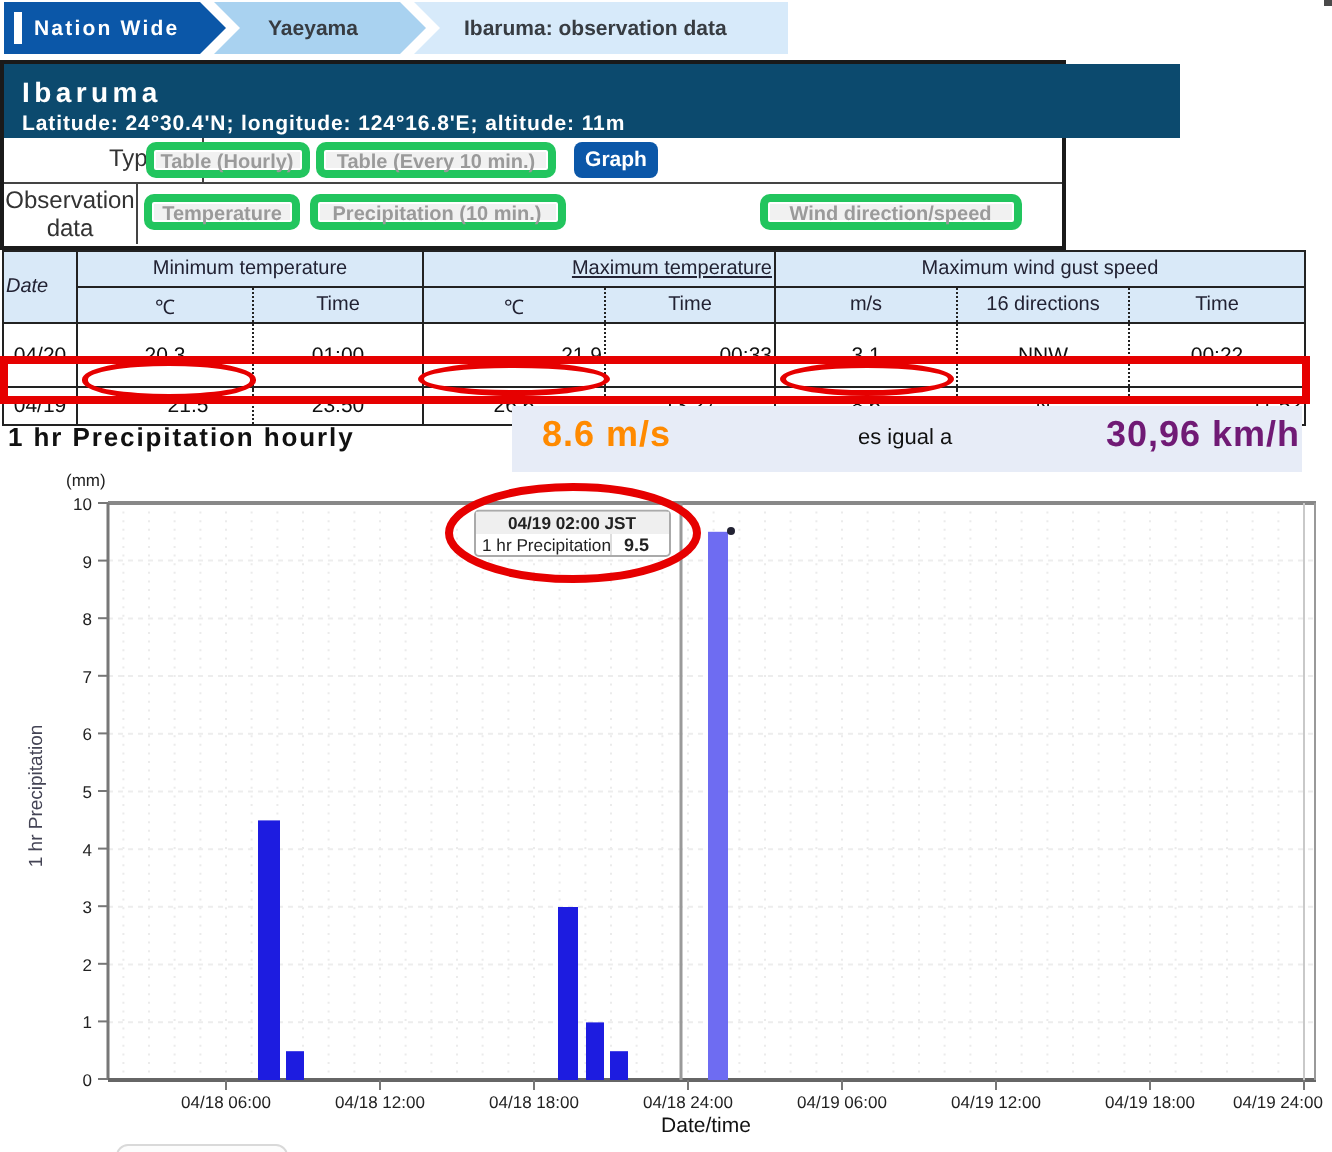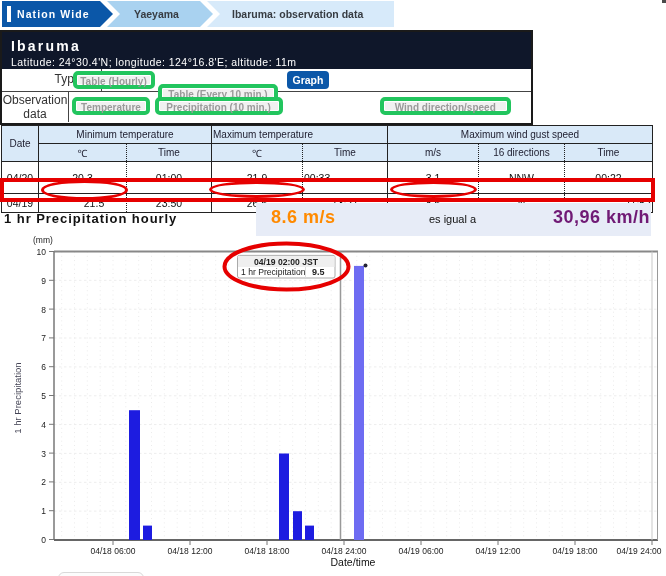--- a/index.html
+++ b/index.html
@@ -20,28 +20,28 @@
     <polygon points="0,1 107,1 120,14 107,27 0,27" fill="#ffffff"></polygon>
     <polygon points="2,1 100,1 113,14 100,27 2,27" fill="#0b57a8"></polygon>
     <rect x="7" y="6" width="4" height="16" fill="#ffffff"></rect>
     <text x="17" y="17.5" font-size="10.5" font-weight="bold" letter-spacing="1.1" fill="#ffffff">Nation Wide</text>
     <text x="134" y="17.5" font-size="10.5" font-weight="bold" fill="#373c42">Yaeyama</text>
     <text x="232" y="17.5" font-size="10.5" font-weight="bold" fill="#373c42">Ibaruma: observation data</text>
   </svg>
   <div class="abs" style="left:662px;top:0;width:4px;height:3px;background:#4a4a4a;"></div>
 
   <div class="abs" style="left:0;top:30px;width:533px;height:95px;box-sizing:border-box;border:2px solid #1a1a1a;">
-    <div class="abs" style="left:0;top:0;width:529px;height:37px;background:#0f172a;">
+    <div class="abs" style="left:0;top:0;width:588px;height:37px;background:#0c4a6e;">
       <div class="abs" style="left:9px;top:6px;color:#fff;font-size:14px;font-weight:bold;letter-spacing:2.2px;">Ibaruma</div>
-      <div class="abs" style="left:9px;top:24px;color:#fff;font-size:10.5px;font-weight:normal;letter-spacing:0.45px;">Latitude: 24°30.4'N; longitude: 124°16.8'E; altitude: 11m</div>
+      <div class="abs" style="left:9px;top:24px;color:#fff;font-size:10.5px;font-weight:bold;letter-spacing:0.45px;">Latitude: 24°30.4'N; longitude: 124°16.8'E; altitude: 11m</div>
     </div>
     <div class="abs" style="left:0;top:37px;width:529px;height:21.5px;border-bottom:1.5px solid #444;">
       <div class="abs" style="left:0;top:0;width:67px;height:21.5px;border-right:1.5px solid #444;text-align:center;line-height:21px;font-size:12px;color:#333;padding-left:32px;">Type</div>
       <div class="btn" style="left:70.5px;top:2px;width:82px;">Table (Hourly)</div>
-      <div class="btn" style="left:156px;top:15px;width:120px;">Table (Every 10 min.)</div>
+      <div class="btn" style="left:156px;top:2px;width:120px;">Table (Every 10 min.)</div>
       <div class="btnsel" style="left:285px;top:2px;width:42px;">Graph</div>
     </div>
     <div class="abs" style="left:0;top:60px;width:529px;height:31px;">
       <div class="abs" style="left:0;top:0;width:67px;height:30px;border-right:1.5px solid #444;text-align:center;font-size:12px;color:#333;line-height:14px;padding-top:1px;box-sizing:border-box;">Observation<br>data</div>
       <div class="btn" style="left:70px;top:5px;width:78px;">Temperature</div>
       <div class="btn" style="left:152.5px;top:5px;width:128px;">Precipitation (10 min.)</div>
       <div class="btn" style="left:378px;top:5px;width:130.5px;">Wind direction/speed</div>
     </div>
   </div>
 
@@ -51,40 +51,40 @@
         <col style="width:88px">
         <col style="width:85px">
         <col style="width:91px">
         <col style="width:85px">
         <col style="width:91px">
         <col style="width:86px">
         <col style="width:88px">
     </colgroup>
     <tbody>
         <tr style="height:18px;background:#d9e9f8;font-size:10px;">
-      <td rowspan="2" style="border:1.5px solid #222;text-align:center;color:#223;">Date</td>
+      <td rowspan="2" style="border:1.5px solid #222;text-align:left;color:#223;font-style:italic;">Date</td>
       <td colspan="2" style="border:1.5px solid #222;text-align:center;color:#223;">Minimum temperature</td>
-      <td colspan="2" style="border:1.5px solid #222;text-align:left;color:#223;">Maximum temperature</td>
+      <td colspan="2" style="border:1.5px solid #222;text-align:right;color:#223;text-decoration:underline;">Maximum temperature</td>
       <td colspan="3" style="border:1.5px solid #222;text-align:center;color:#223;">Maximum wind gust speed</td>
     </tr>
     <tr style="height:18px;background:#d9e9f8;font-size:10px;">
       <td style="border:1.5px solid #222;border-right:1px dotted #222;text-align:center;color:#223;">℃</td>
       <td style="border:1.5px solid #222;border-left:1px dotted #222;text-align:center;color:#223;">Time</td>
       <td style="border:1.5px solid #222;border-right:1px dotted #222;text-align:center;color:#223;">℃</td>
       <td style="border:1.5px solid #222;border-left:1px dotted #222;text-align:center;color:#223;">Time</td>
       <td style="border:1.5px solid #222;border-right:1px dotted #222;text-align:center;color:#223;">m/s</td>
       <td style="border:1px dotted #222;border-top:1.5px solid #222;border-bottom:1.5px solid #222;text-align:center;color:#223;">16 directions</td>
       <td style="border:1.5px solid #222;border-left:1px dotted #222;text-align:center;color:#223;">Time</td>
     </tr>
     <tr style="height:32px;">
       <td style="border:1.5px solid #222;text-align:center;">04/20</td>
       <td style="border:1.5px solid #222;border-right:1px dotted #222;text-align:center;">20.3</td>
       <td style="border:1.5px solid #222;border-left:1px dotted #222;text-align:center;">01:00</td>
-      <td style="border:1.5px solid #222;border-right:1px dotted #222;text-align:center;">21.9</td>
-      <td style="border:1.5px solid #222;border-left:1px dotted #222;text-align:left;">00:33</td>
+      <td style="border:1.5px solid #222;border-right:1px dotted #222;text-align:right;">21.9</td>
+      <td style="border:1.5px solid #222;border-left:1px dotted #222;text-align:right;">00:33</td>
       <td style="border:1.5px solid #222;border-right:1px dotted #222;text-align:center;">3.1</td>
       <td style="border:1px dotted #222;border-top:1.5px solid #222;border-bottom:1.5px solid #222;text-align:center;">NNW</td>
       <td style="border:1.5px solid #222;border-left:1px dotted #222;text-align:center;">00:22</td>
     </tr>
     <tr style="height:19px;">
       <td style="border:1.5px solid #222;text-align:center;">04/19</td>
       <td style="border:1.5px solid #222;border-right:1px dotted #222;text-align:center;padding-left:24px;">21.5</td>
       <td style="border:1.5px solid #222;border-left:1px dotted #222;text-align:center;">23:50</td>
       <td style="border:1.5px solid #222;border-right:1px dotted #222;text-align:center;">26.6</td>
       <td style="border:1.5px solid #222;border-left:1px dotted #222;text-align:center;">13:27</td>

